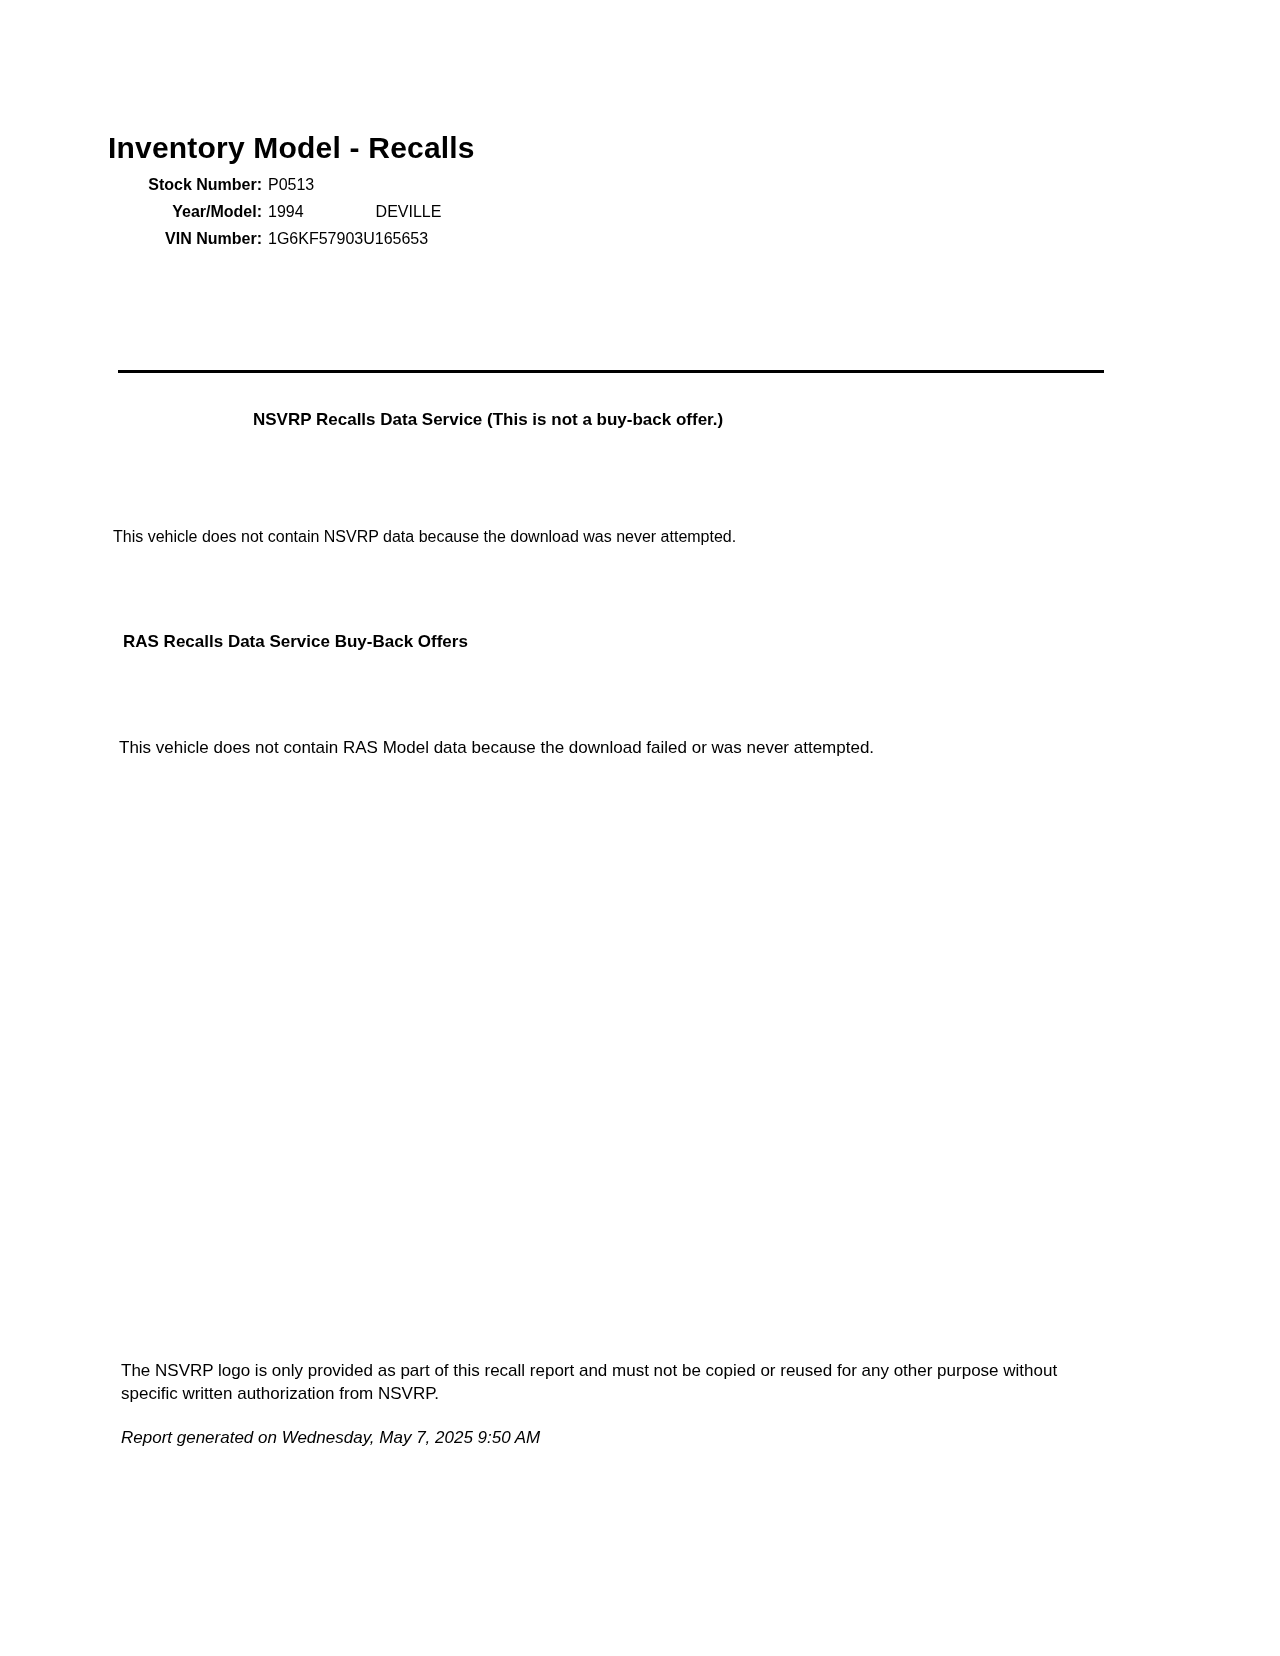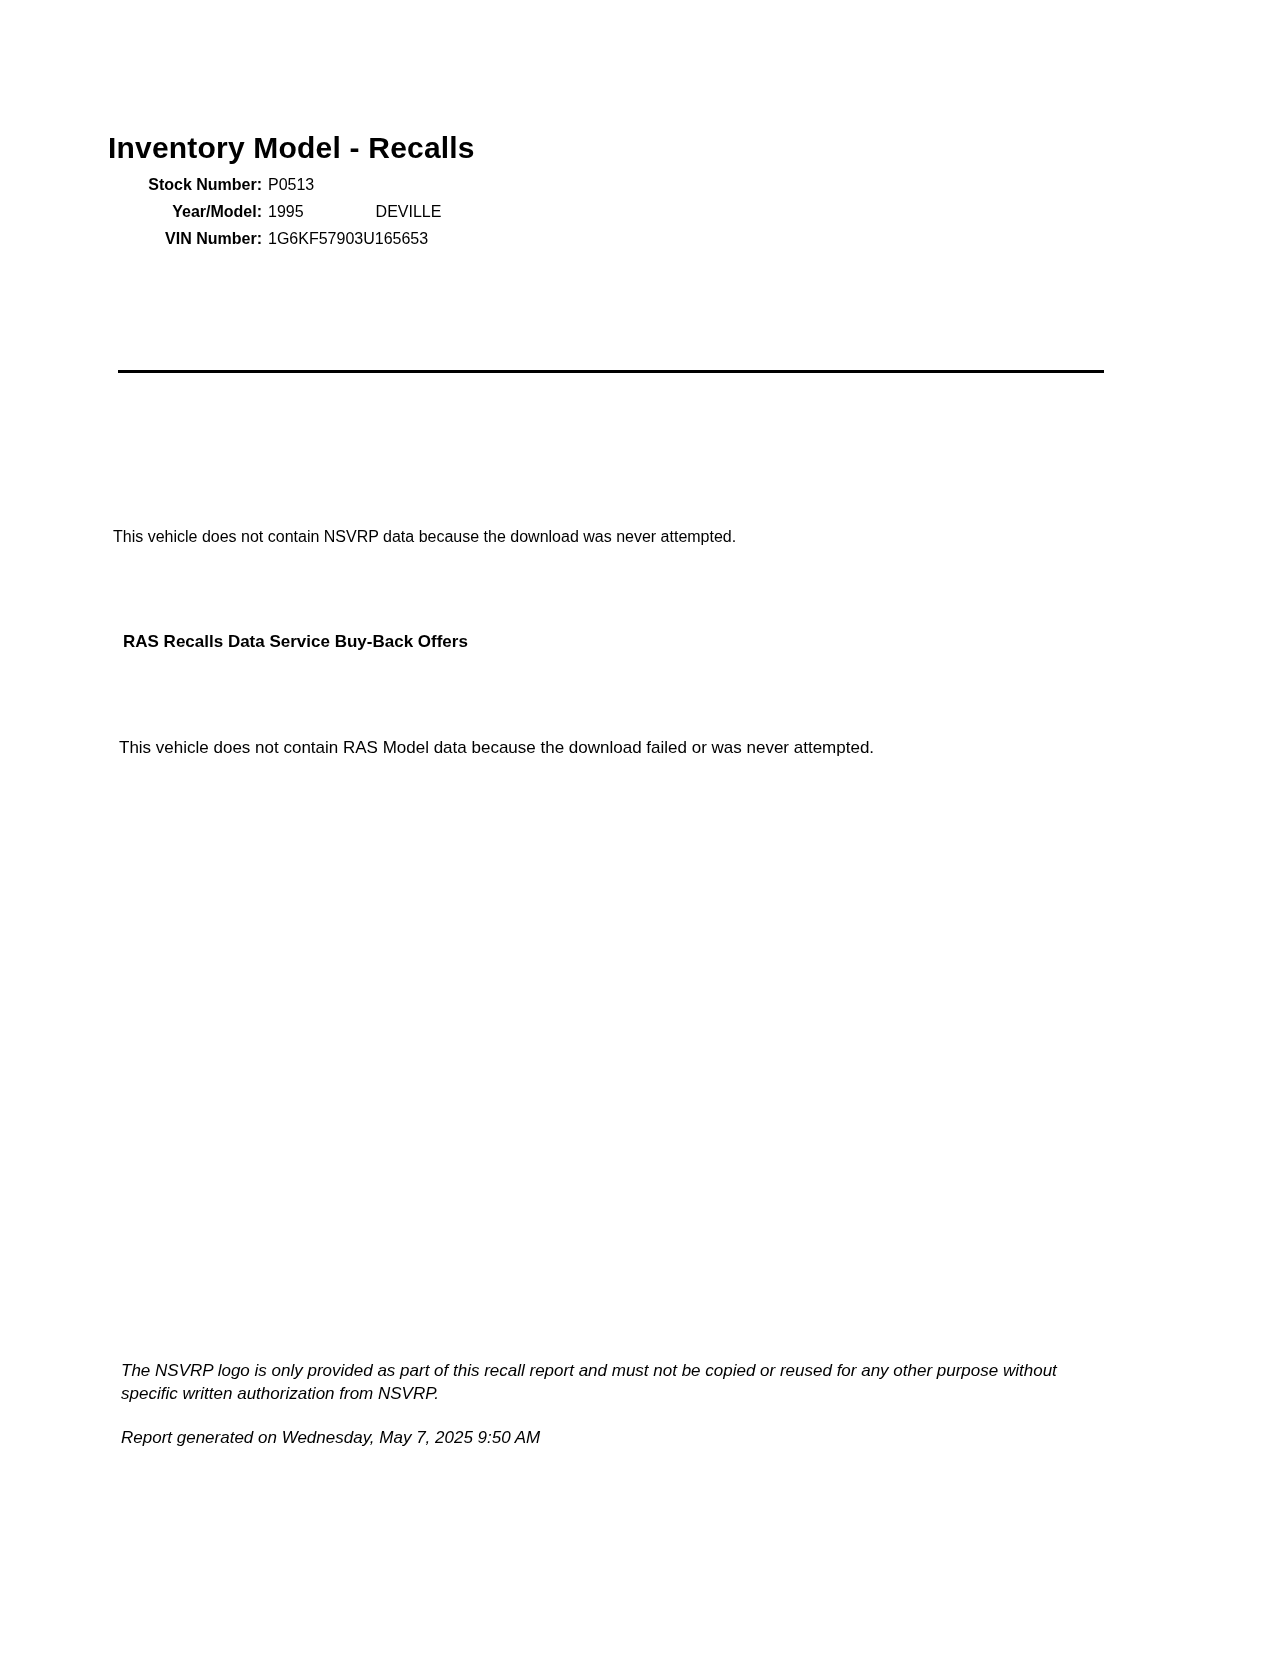--- a/index.html
+++ b/index.html
@@ -100,21 +100,20 @@
     top: 738px;
     font-size: 17px;
   }
 
   .footer-note {
     position: absolute;
     left: 121px;
     top: 1360px;
     width: 960px;
     font-size: 17px;
-    font-style: italic;
     line-height: 1.35;
   }
 
   .footer-generated {
     position: absolute;
     left: 121px;
     top: 1428px;
     font-size: 17px;
     font-style: italic;
   }
@@ -126,31 +125,32 @@
 
   <div class="doc-title">Inventory Model - Recalls</div>
 
   <div class="meta">
     <div class="meta-row">
       <div class="meta-label">Stock Number:</div>
       <div class="meta-value">P0513</div>
     </div>
     <div class="meta-row">
       <div class="meta-label">Year/Model:</div>
-      <div class="meta-value">1995</div>
+      <div class="meta-value">1994</div>
       <div class="meta-value-2">DEVILLE</div>
     </div>
     <div class="meta-row">
       <div class="meta-label">VIN Number:</div>
       <div class="meta-value">1G6KF57903U165653</div>
     </div>
   </div>
 
   <div class="rule"></div>
 
+  <div class="section-heading-1">NSVRP Recalls Data Service (This is not a buy-back offer.)</div>
   <div class="body-text-1">This vehicle does not contain NSVRP data because the download was never attempted.</div>
 
   <div class="section-heading-2">RAS Recalls Data Service Buy-Back Offers</div>
   <div class="body-text-2">This vehicle does not contain RAS Model data because the download failed or was never attempted.</div>
 
   <div class="footer-note">The NSVRP logo is only provided as part of this recall report and must not be copied or reused for any other purpose without specific written authorization from NSVRP.</div>
   <div class="footer-generated">Report generated on Wednesday, May 7, 2025 9:50 AM</div>
 
 </div>
 

